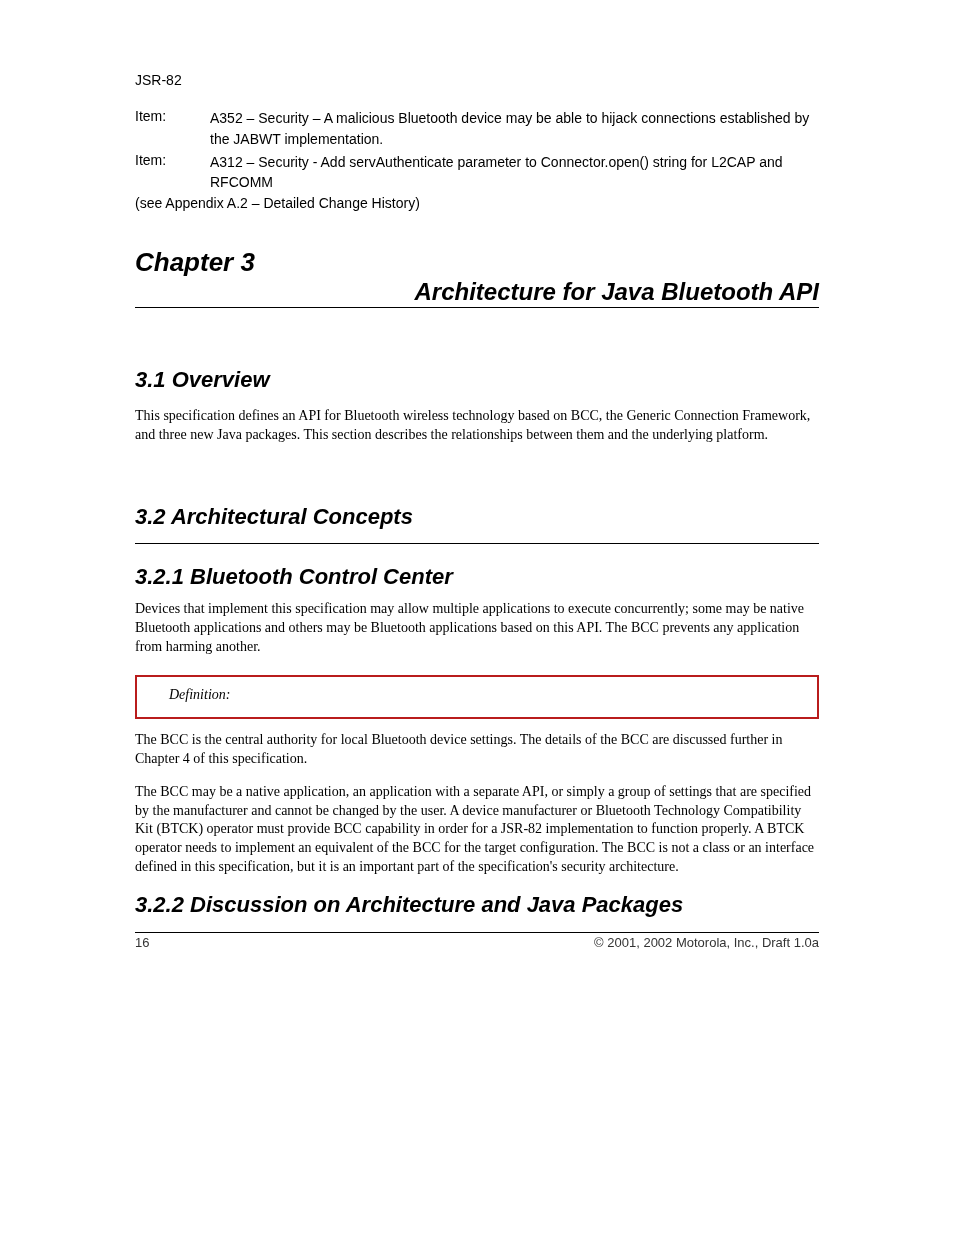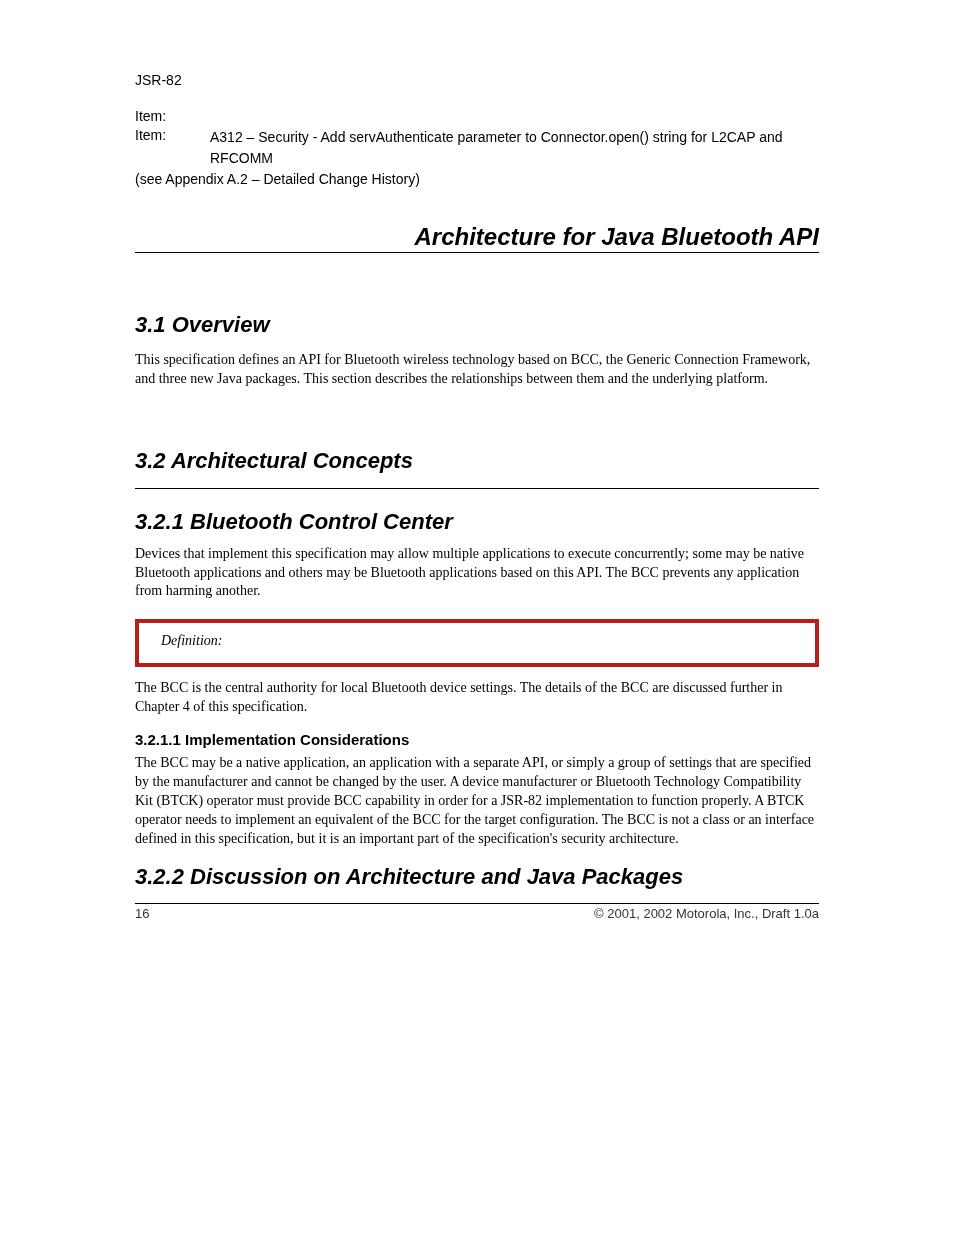--- a/index.html
+++ b/index.html
@@ -92,22 +92,22 @@
       margin-top: 12px;
       margin-bottom: 6px;
     }
     .body-text {
       font-size: 14px;
       font-family: "Times New Roman", Times, serif;
       line-height: 1.35;
       margin-bottom: 14px;
     }
     .box {
-      border: 4px solid #b91c1c;
-      padding: 10px 22px;
+      border: 2px solid #b91c1c;
+      padding: 10px 32px;
       margin: 18px 0 12px 0;
     }
     .box-label {
       font-size: 14px;
       font-style: italic;
       font-family: "Times New Roman", Times, serif;
       margin: 0 0 4px 0;
     }
     .box-text {
       font-size: 14px;
@@ -126,48 +126,49 @@
     }
   </style>
 </head>
 <body>
 
 <div class="page">
   <div class="header-small">JSR-82</div>
 
   <div class="item-row">
     <div class="item-label">Item:</div>
+    <div class="item-value">A352 – Security – A malicious Bluetooth device may be able to hijack connections established by the JABWT implementation.</div>
   </div>
   <div class="item-row">
     <div class="item-label">Item:</div>
     <div class="item-value">A312 – Security - Add servAuthenticate parameter to Connector.open() string for L2CAP and RFCOMM</div>
   </div>
   <div class="backref">(see Appendix A.2 – Detailed Change History)</div>
 
   <div style="margin-top:36px;">
+    <div class="chapter-label">Chapter 3</div>
     <div class="chapter-title">Architecture for Java Bluetooth API</div>
   </div>
   <hr class="rule">
 
   <div class="h2">3.1 Overview</div>
   <div class="body-text">This specification defines an API for Bluetooth wireless technology based on BCC, the Generic Connection Framework, and three new Java packages. This section describes the relationships between them and the underlying platform.</div>
 
   <div class="h2">3.2 Architectural Concepts</div>
   <hr class="rule">
 
   <div class="h3">3.2.1 Bluetooth Control Center</div>
   <div class="body-text">Devices that implement this specification may allow multiple applications to execute concurrently; some may be native Bluetooth applications and others may be Bluetooth applications based on this API. The BCC prevents any application from harming another.</div>
 
   <div class="box">
     <p class="box-label">Definition:</p>
   </div>
 
   <div class="body-text">The BCC is the central authority for local Bluetooth device settings. The details of the BCC are discussed further in Chapter 4 of this specification.</div>
 
-  <div class="h4">3.2.1.1 Implementation Considerations</div>
   <div class="body-text">The BCC may be a native application, an application with a separate API, or simply a group of settings that are specified by the manufacturer and cannot be changed by the user. A device manufacturer or Bluetooth Technology Compatibility Kit (BTCK) operator must provide BCC capability in order for a JSR-82 implementation to function properly. A BTCK operator needs to implement an equivalent of the BCC for the target configuration. The BCC is not a class or an interface defined in this specification, but it is an important part of the specification's security architecture.</div>
 
   <div class="h2 h2-discussion">3.2.2 Discussion on Architecture and Java Packages</div>
   <hr class="rule">
 
   <div class="footer">
     <span>16</span>
     <span>© 2001, 2002 Motorola, Inc., Draft  1.0a</span>
   </div>
 </div>

